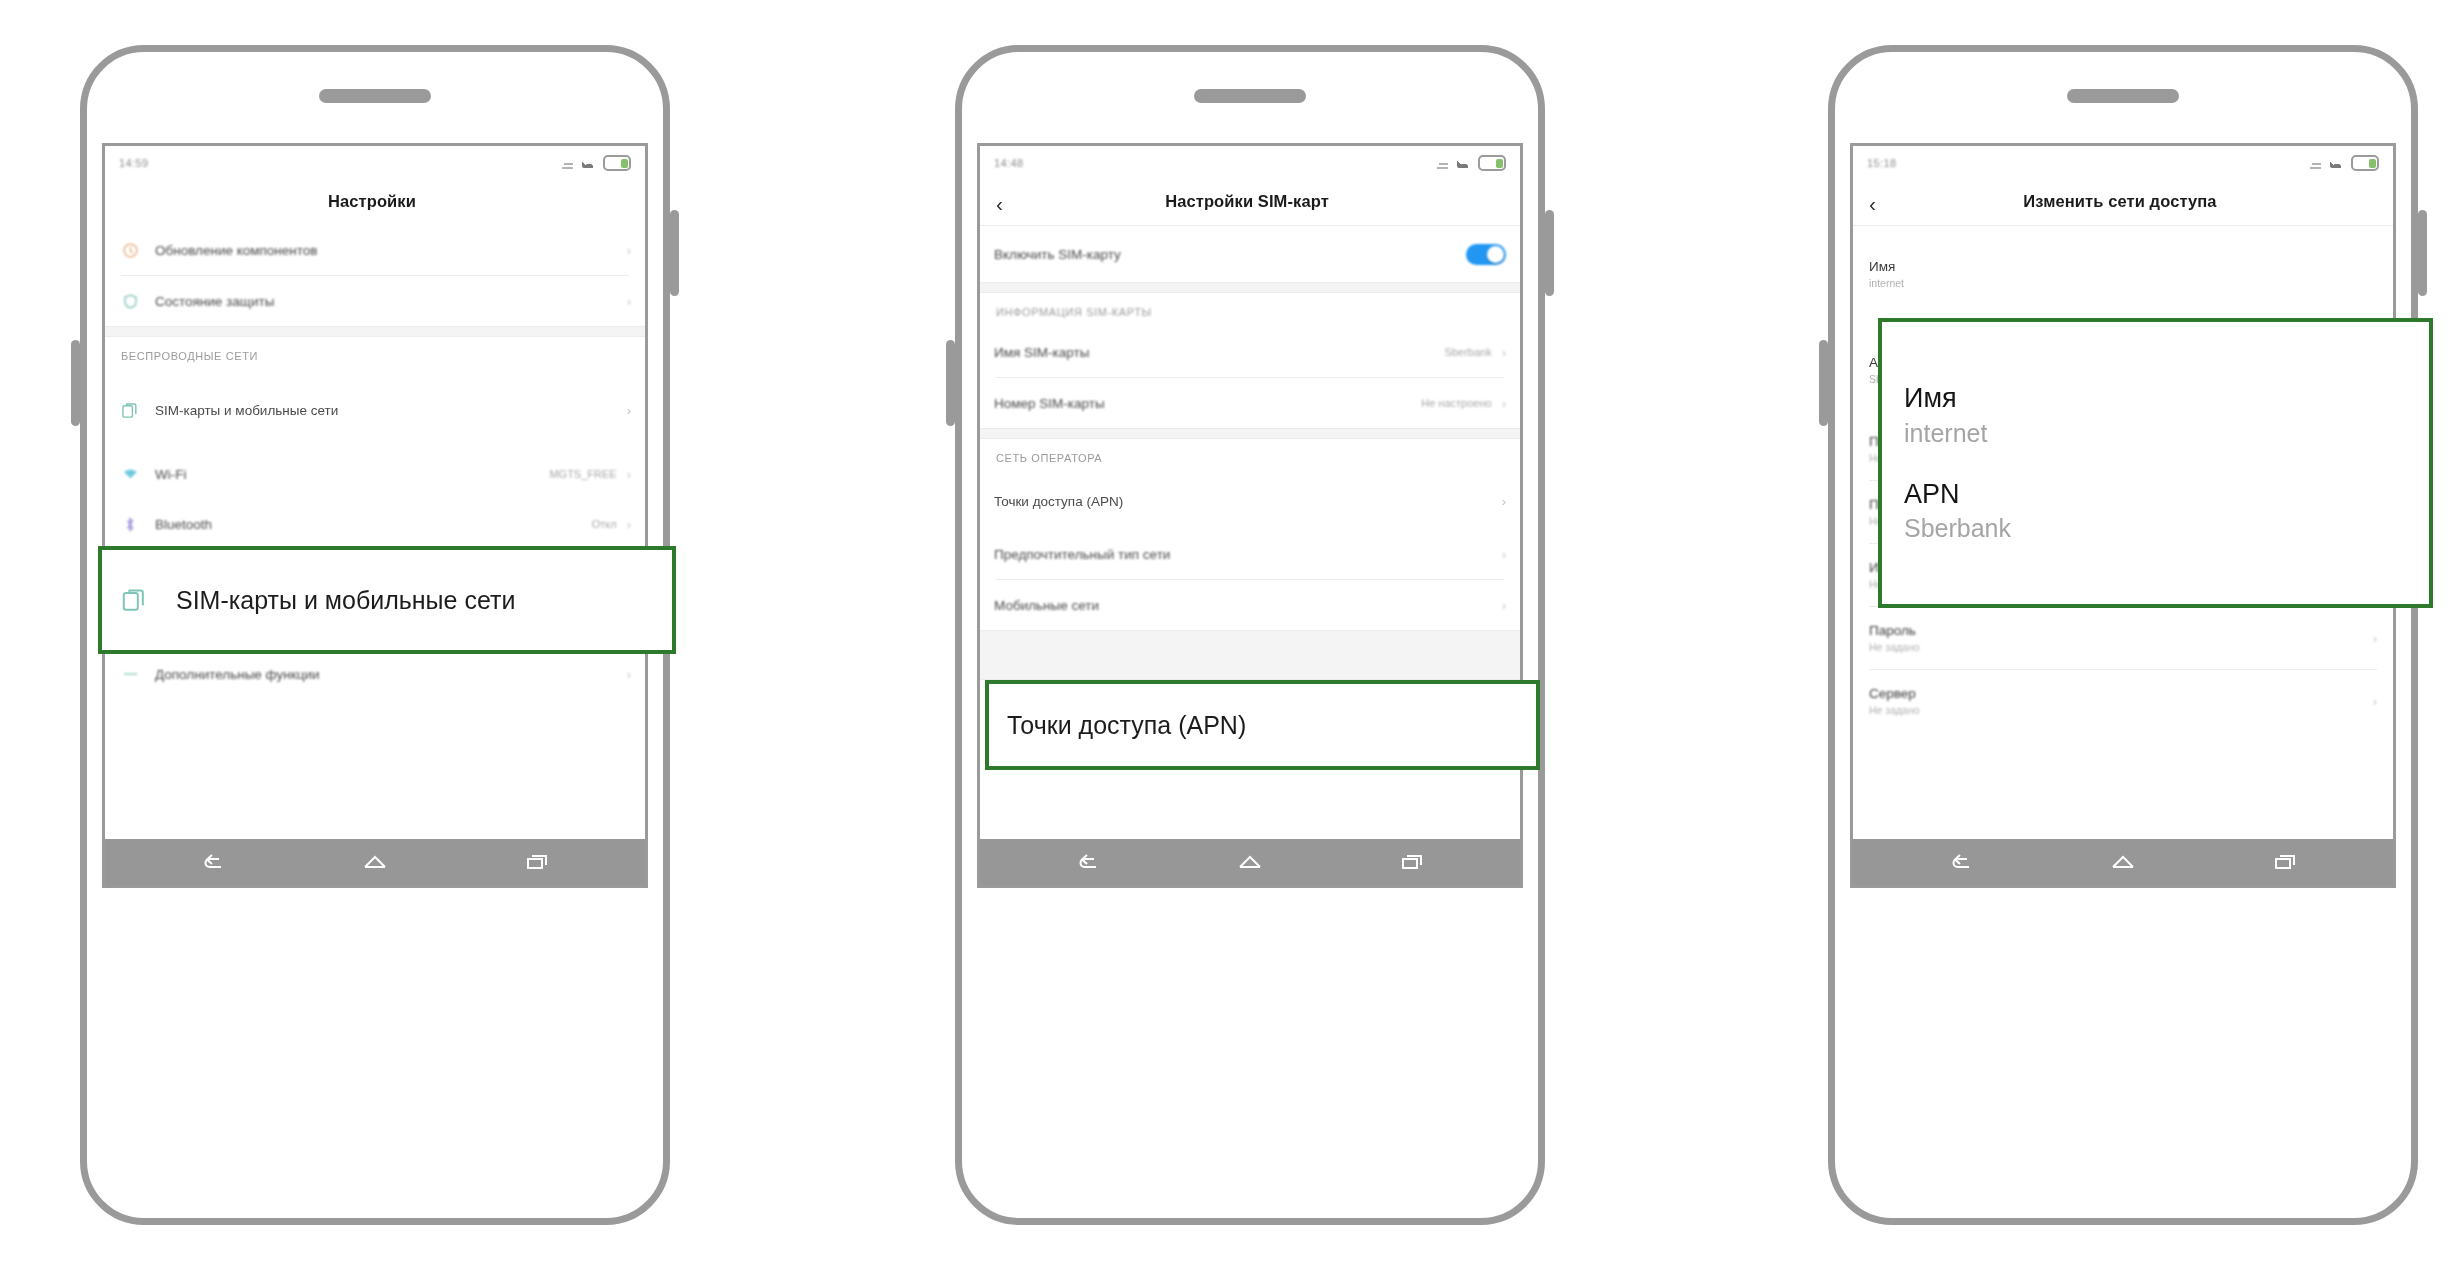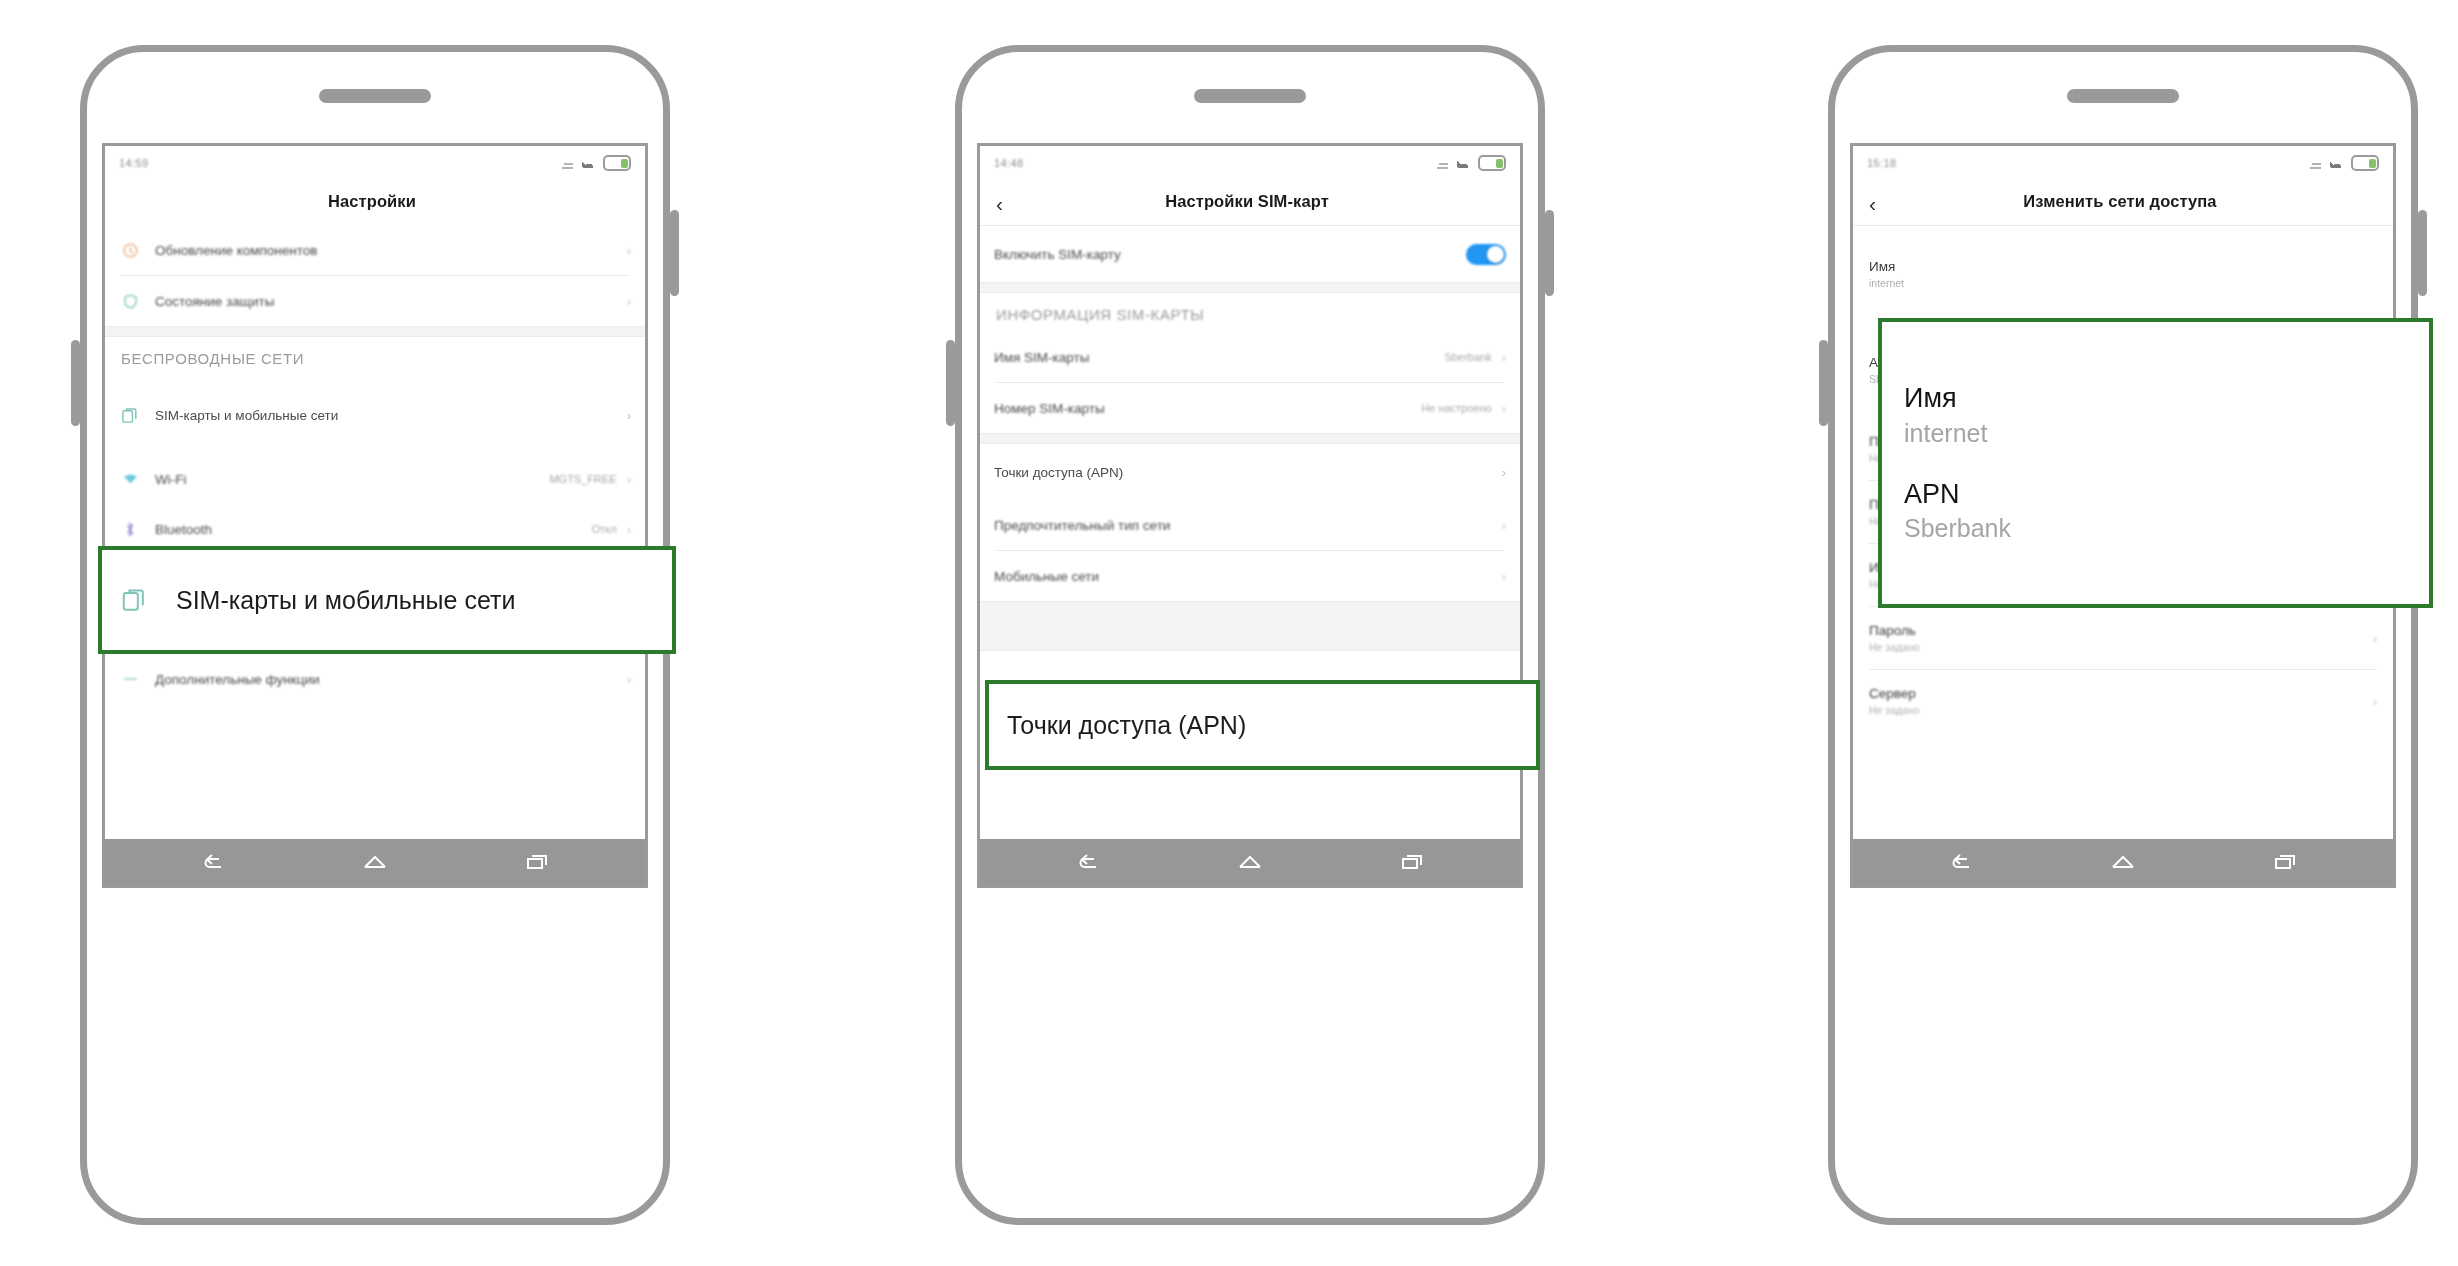--- a/index.html
+++ b/index.html
@@ -90,21 +90,21 @@
   .apptitle{
     font-size:16.5px;font-weight:bold;color:#1b1b1b;letter-spacing:.1px;
   }
 
   .screen-body{flex:1 1 auto;position:relative;overflow:hidden;background:#fff;}
 
   .rowdiv{height:1px;background:#ececec;margin:0 16px;}
   .blockgap{height:9px;background:#f4f4f4;border-top:1px solid #ececec;border-bottom:1px solid #ececec;}
 
   .section-hdr{
-    font-size:15px;color:#9b9b9b;letter-spacing:.6px;
+    font-size:11px;color:#9b9b9b;letter-spacing:.6px;
     padding:13px 16px 9px 16px;text-transform:uppercase;
   }
   .section-hdr.blurry{filter:blur(1.1px);}
 
   .row{
     display:flex;align-items:center;
     padding:0 14px;height:50px;position:relative;
   }
   .row.blurry{filter:blur(1.25px);}
   .row .rowicon{
@@ -356,20 +356,21 @@
         </div>
         <div class="rowdiv"></div>
         <div class="row blurry">
           <span class="rowlabel">Номер SIM-карты</span>
           <span class="rowvalue">Не настроено</span>
           <span class="chev">›</span>
         </div>
 
         <div class="blockgap"></div>
 
+        <div class="section-hdr">СЕТЬ ОПЕРАТОРА</div>
         <div class="row" style="height:56px;">
           <span class="rowlabel">Точки доступа (APN)</span>
           <span class="chev">›</span>
         </div>
         <div class="row blurry">
           <span class="rowlabel">Предпочтительный тип сети</span>
           <span class="chev">›</span>
         </div>
         <div class="rowdiv"></div>
         <div class="row blurry">

